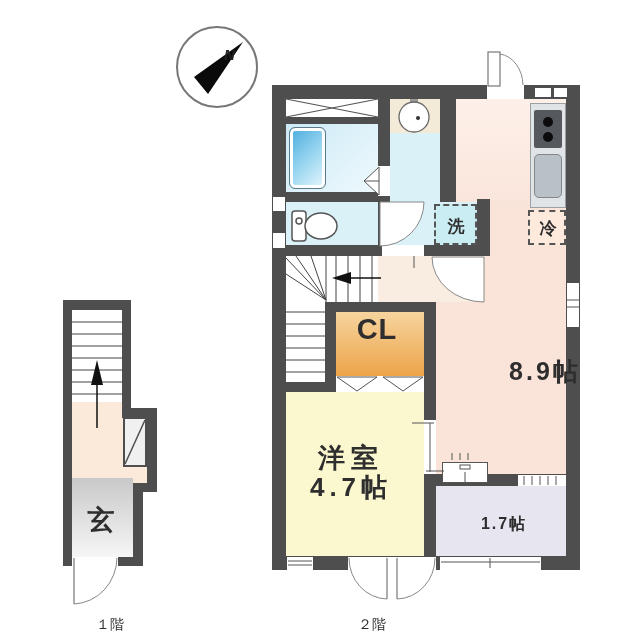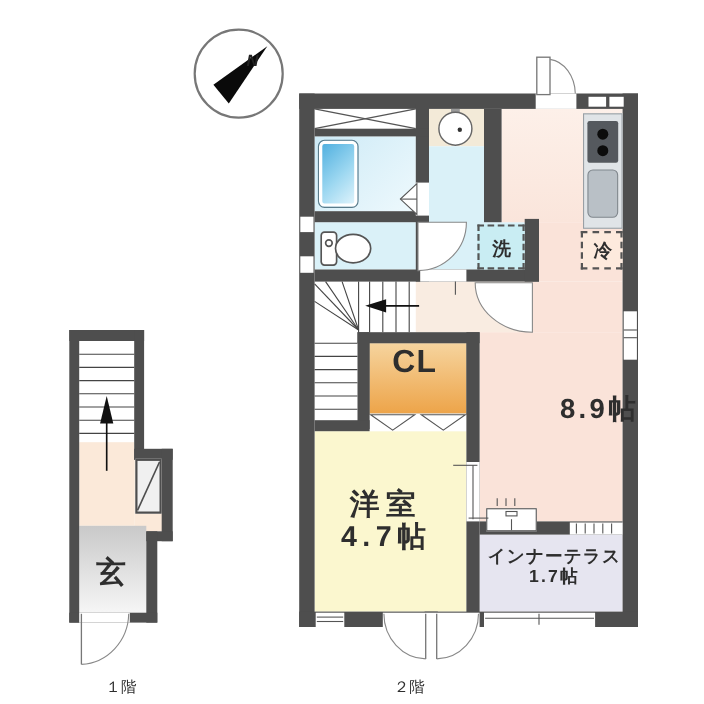--- a/index.html
+++ b/index.html
@@ -223,20 +223,19 @@
 
     <g>
       <line x1="125" y1="464" x2="145" y2="420" stroke="#4e4e4e" stroke-width="1.5"></line>
     </g>
   </svg>
 
   <div class="lbl" style="left:501px;top:355px;font-size:25px;letter-spacing:3px;margin-left:44px;">8.9帖</div>
   <div class="lbl" style="left:377px;top:313px;font-size:29px;letter-spacing:1px;">CL</div>
   <div class="lbl" style="left:351px;top:440px;font-size:27px;letter-spacing:6px;">洋室</div>
   <div class="lbl" style="left:351px;top:470px;font-size:26px;letter-spacing:5px;">4.7帖</div>
-  <div class="lbl" style="left:504px;top:496px;font-size:16px;letter-spacing:1px;">インナーテラス</div>
   <div class="lbl" style="left:504px;top:514px;font-size:16px;letter-spacing:2px;text-align:center;">1.7帖</div>
   <div class="lbl" style="left:456px;top:215px;font-size:17px;">洗</div>
   <div class="lbl" style="left:548px;top:217px;font-size:17px;">冷</div>
   <div class="lbl" style="left:101px;top:502px;font-size:27px;">玄</div>
   <div class="lbl" style="left:110px;top:616px;font-size:14px;font-weight:500;">１階</div>
   <div class="lbl" style="left:372px;top:616px;font-size:14px;font-weight:500;">２階</div>
 </div>
 
 </body></html>

